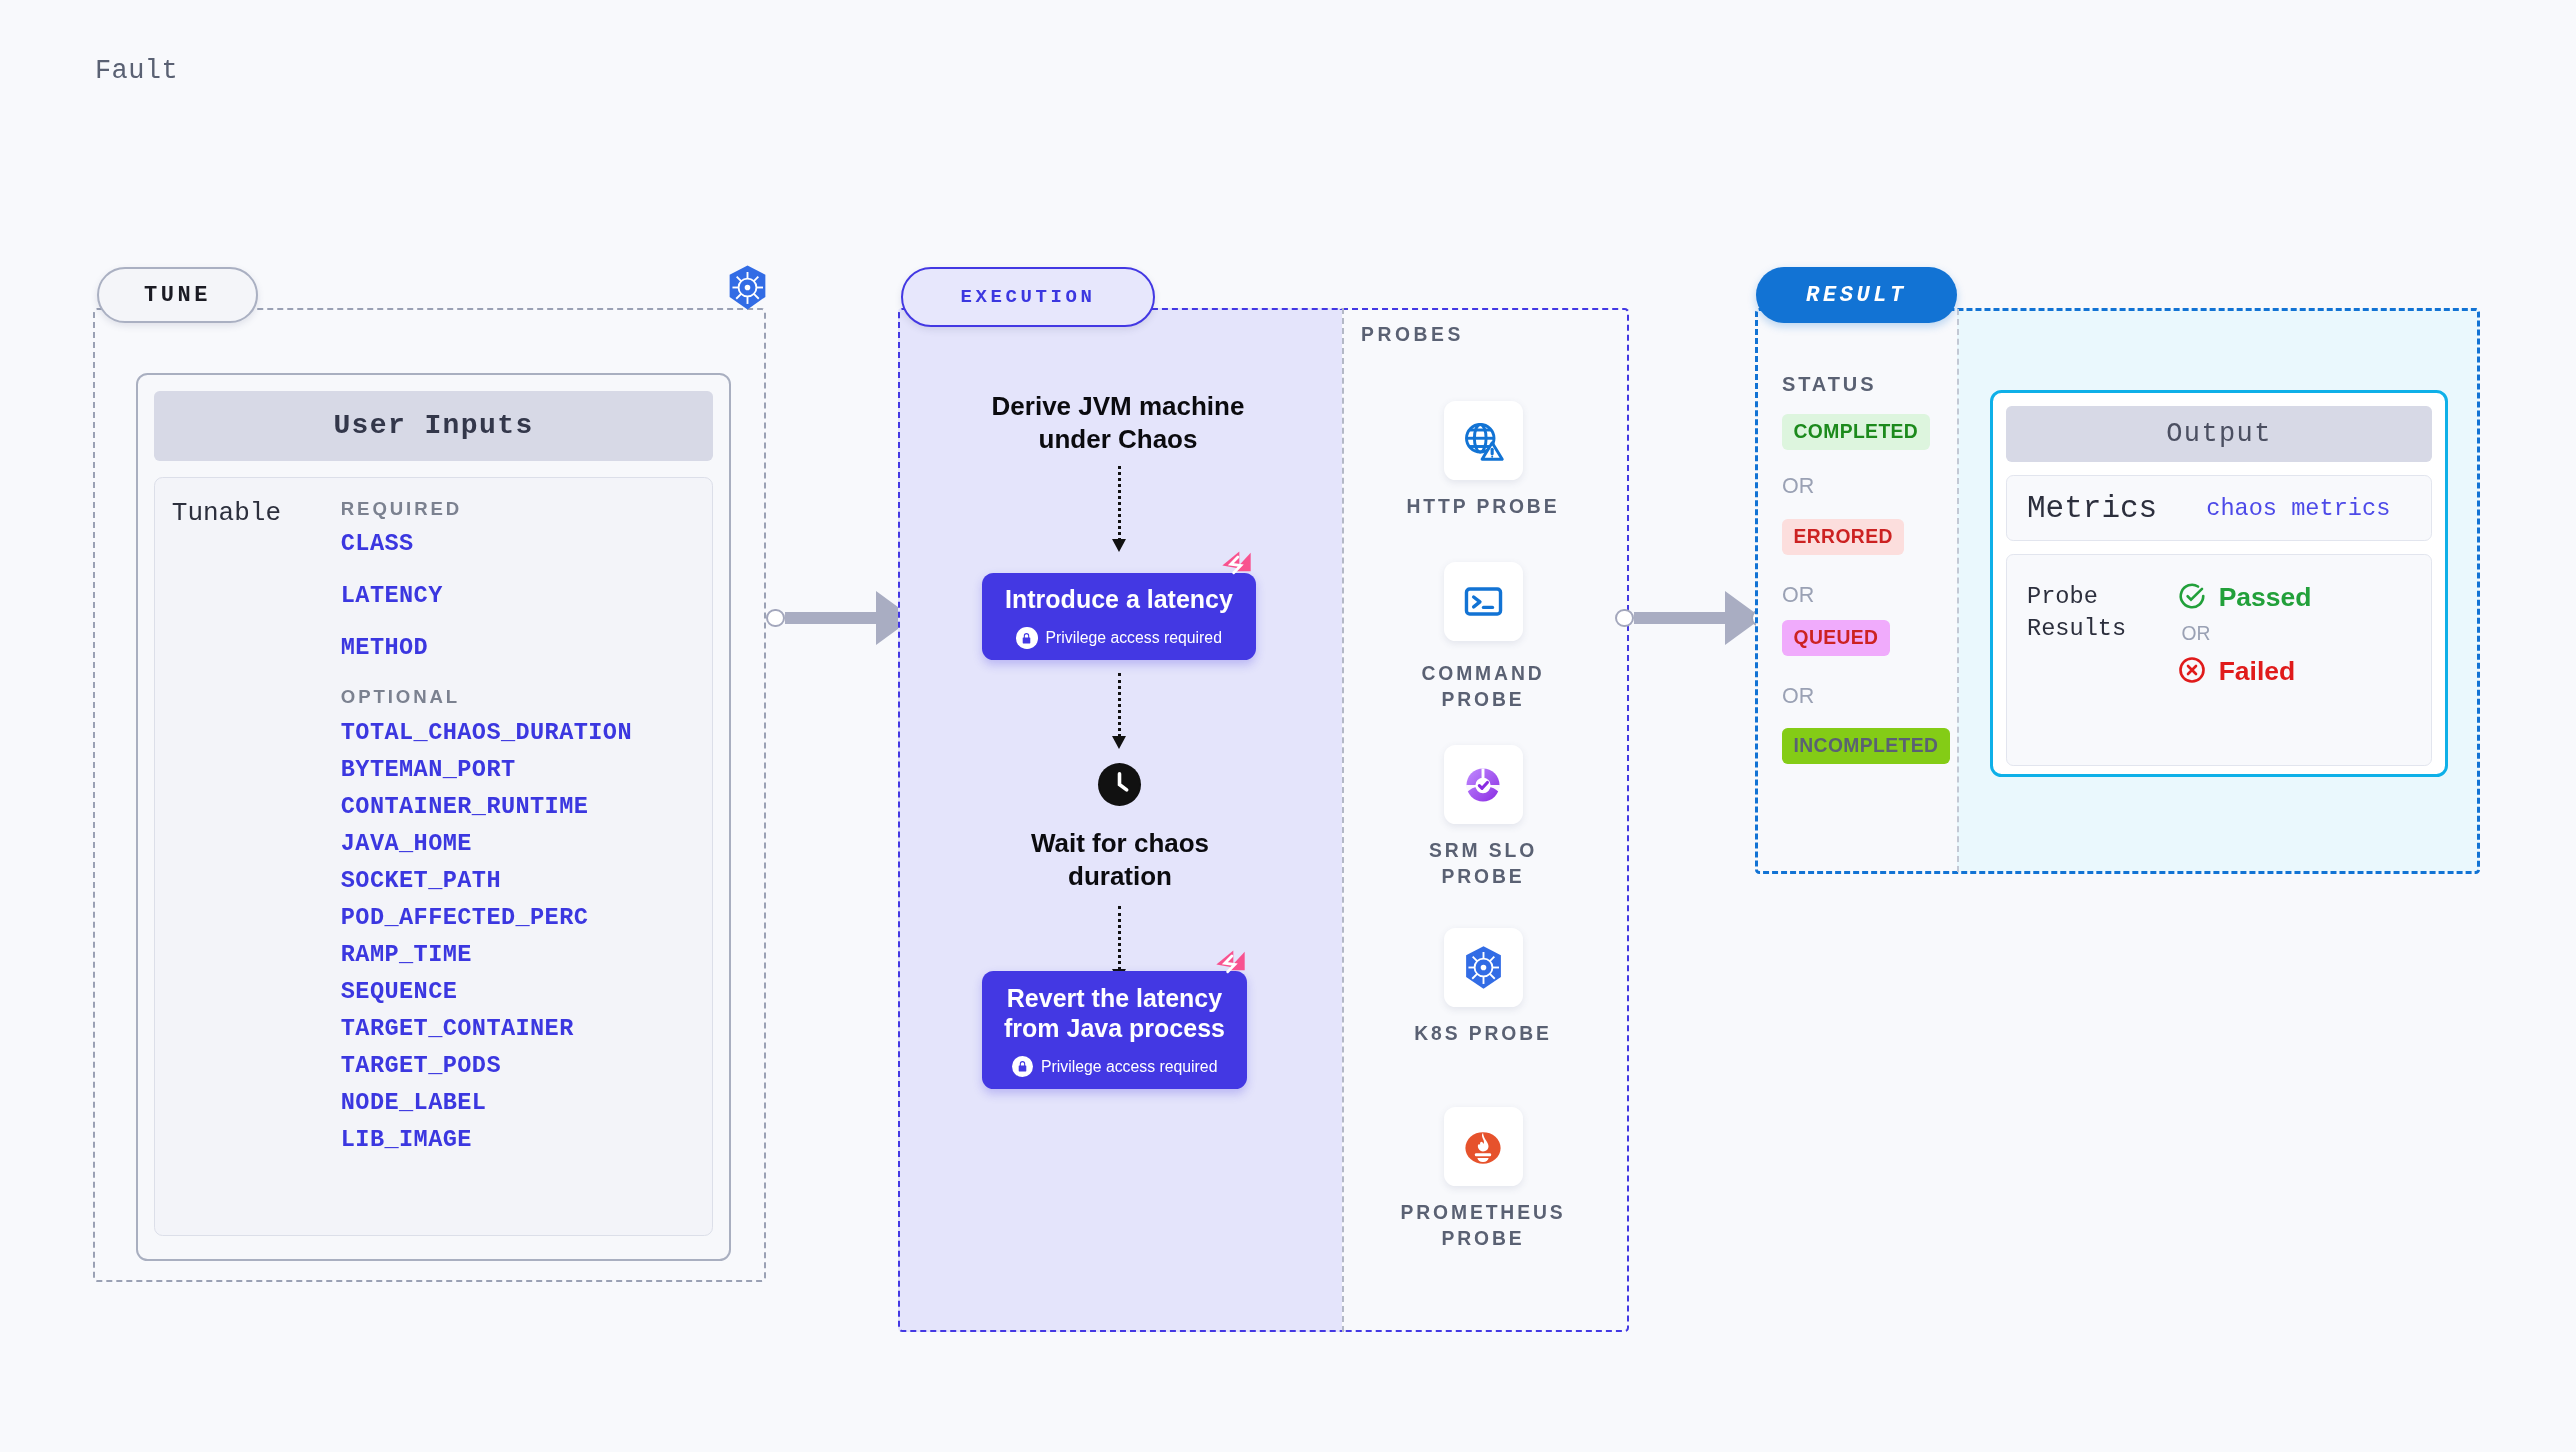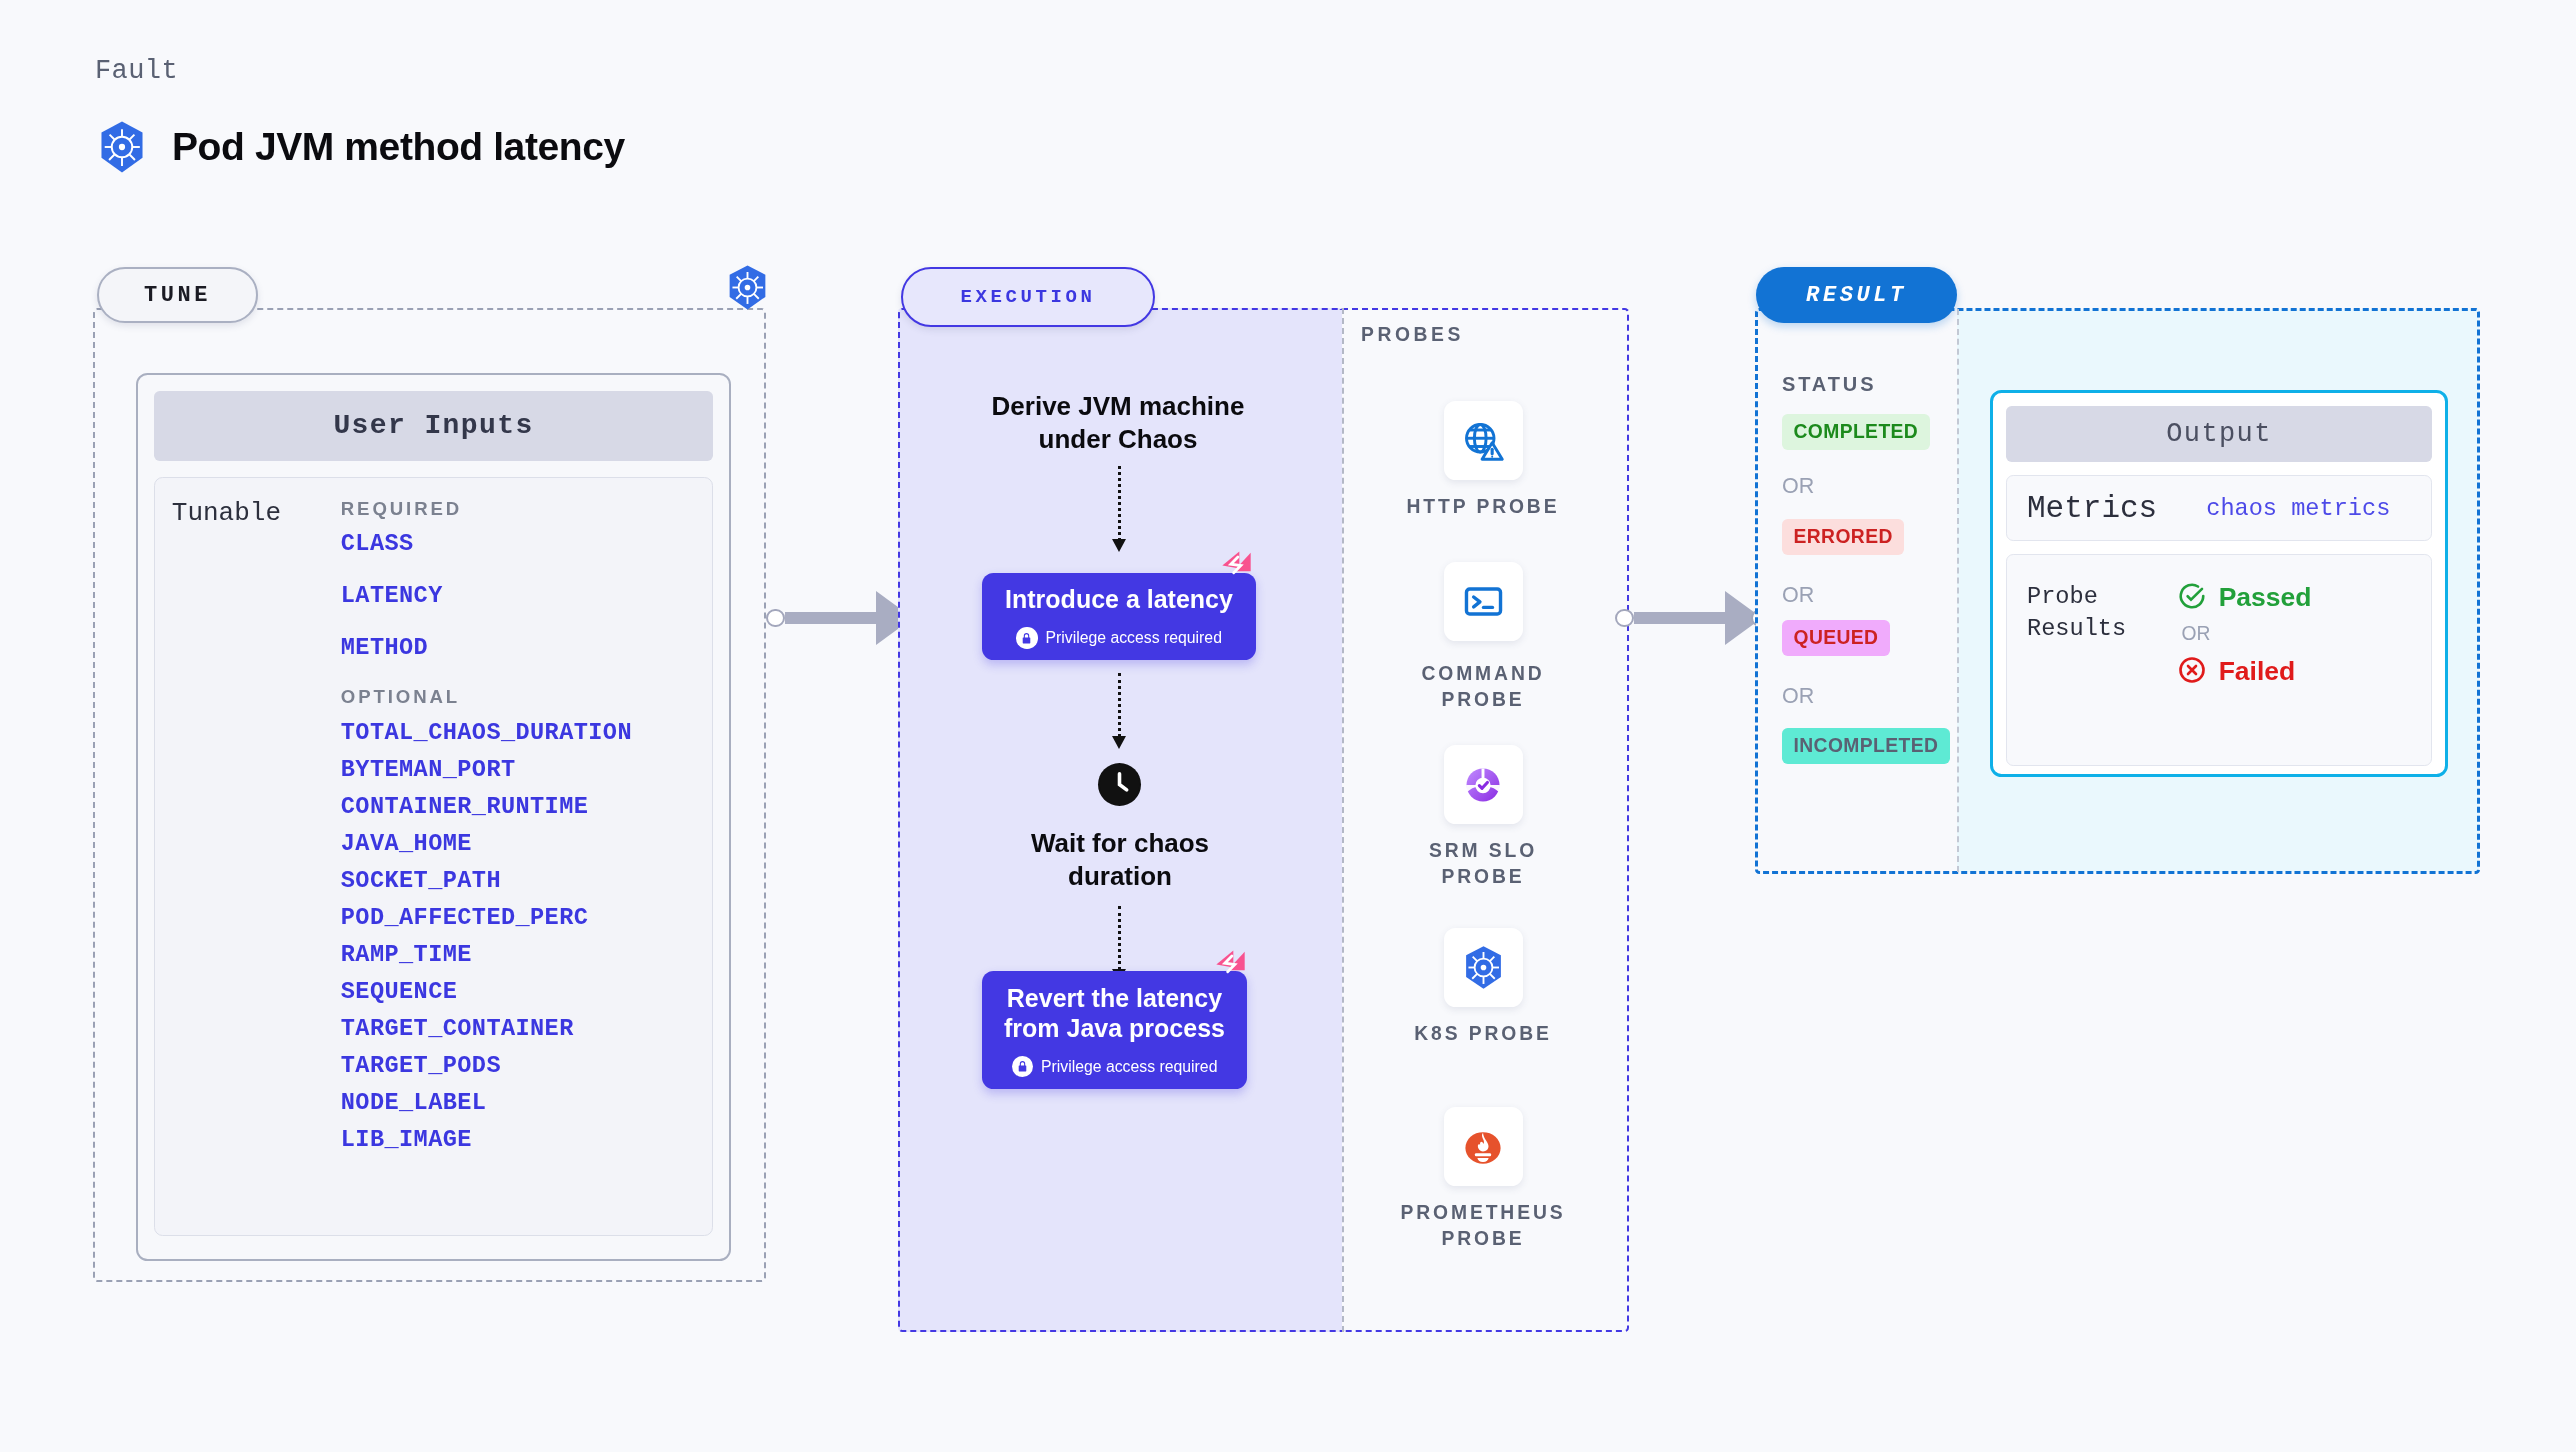--- a/index.html
+++ b/index.html
@@ -208,40 +208,20 @@
     border-bottom: 27px solid transparent; border-left: 37px solid #a9adc2;
     margin-left: -1.4px;
   }
 </style>
 </head>
 <body>
 
 <div class="page">
 
   <div class="fault-label">Fault</div>
-  <div class="title-row">
-    <span class="k8s-logo">
-      <svg viewBox="0 0 100 100" width="54" height="54">
-        <polygon points="50,3 88,23 88,70 50,97 12,70 12,23" fill="#326ce5" transform="rotate(0 50 50)"></polygon>
-        <g stroke="#fff" stroke-width="3.6" fill="none">
-          <circle cx="50" cy="50" r="19"></circle>
-          <circle cx="50" cy="50" r="4" fill="#fff"></circle>
-          <line x1="50" y1="17" x2="50" y2="31"></line>
-          <line x1="50" y1="69" x2="50" y2="85"></line>
-          <line x1="18" y1="50" x2="31" y2="50"></line>
-          <line x1="69" y1="50" x2="83" y2="50"></line>
-          <line x1="27" y1="27" x2="37" y2="37"></line>
-          <line x1="63" y1="63" x2="74" y2="74"></line>
-          <line x1="73" y1="27" x2="63" y2="37"></line>
-          <line x1="37" y1="63" x2="26" y2="74"></line>
-        </g>
-      </svg>
-    </span>
-    <span class="title-text">Pod JVM method latency</span>
-  </div>
 
   <div class="tune-box"></div>
   <div class="panel-pill tune-pill">TUNE</div>
 
   <div style="position:absolute;left:724px;top:264px;width:47px;height:47px;z-index:7;">
     <svg viewBox="0 0 100 100" width="47" height="47">
       <polygon points="50,3 88,23 88,70 50,97 12,70 12,23" fill="#326ce5"></polygon>
       <g stroke="#fff" stroke-width="4" fill="none">
         <circle cx="50" cy="50" r="19"></circle>
         <circle cx="50" cy="50" r="4" fill="#fff"></circle>
@@ -455,21 +435,21 @@
   <div class="panel-pill result-pill">RESULT</div>
 
   <div class="status-title">STATUS</div>
 
   <div class="status-badge" style="left:1782px; top:414px; background:#ddf5de; color:#1c8a1c;">COMPLETED</div>
   <div class="or-text" style="left:1782px; top:474px;">OR</div>
   <div class="status-badge" style="left:1782px; top:519px; background:#fcdedd; color:#cc2222;">ERRORED</div>
   <div class="or-text" style="left:1782px; top:583px;">OR</div>
   <div class="status-badge" style="left:1782px; top:620px; background:#f0abfc; color:#cc2222;">QUEUED</div>
   <div class="or-text" style="left:1782px; top:684px;">OR</div>
-  <div class="status-badge" style="left:1782px; top:728px; background:#5eead4; color:#5a6173;">INCOMPLETED</div>
+  <div class="status-badge" style="left:1782px; top:728px; background:#84cc16; color:#5a6173;">INCOMPLETED</div>
 
   <div class="output-card">
     <div class="output-header">Output</div>
     <div class="metrics-row">
       <span class="mono-label">Metrics</span>
       <span class="mono-value">chaos metrics</span>
     </div>
     <div class="probe-results-row">
       <div class="pr-label" style="white-space:pre-line;">Probe
 Results</div>

